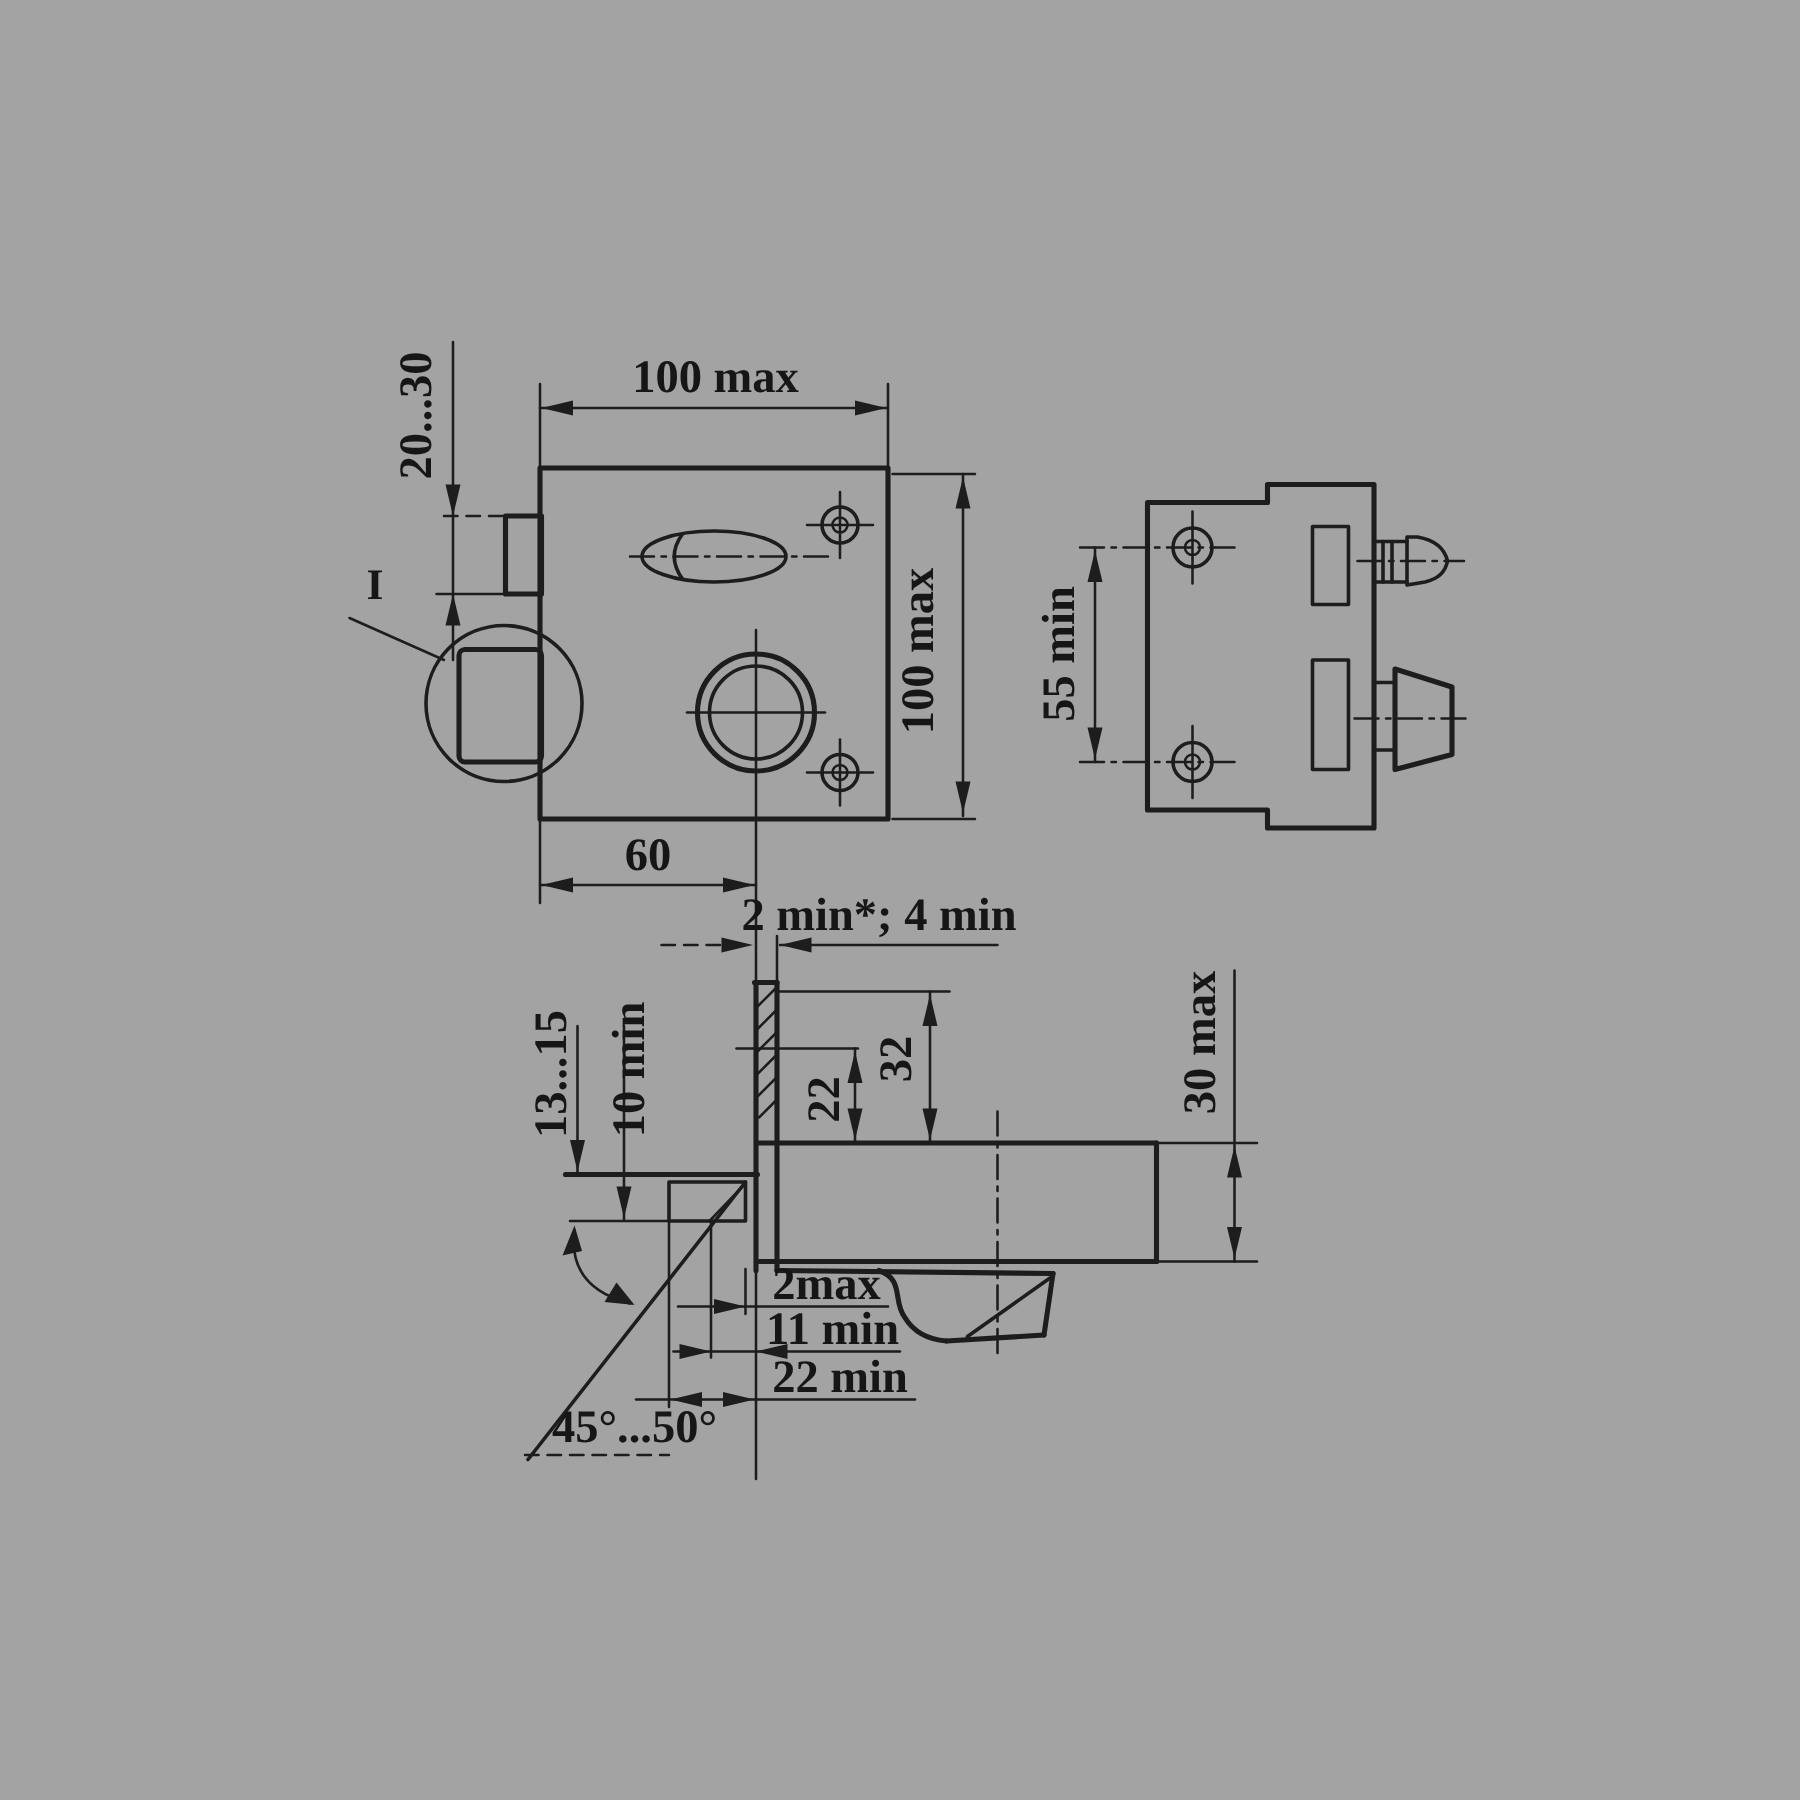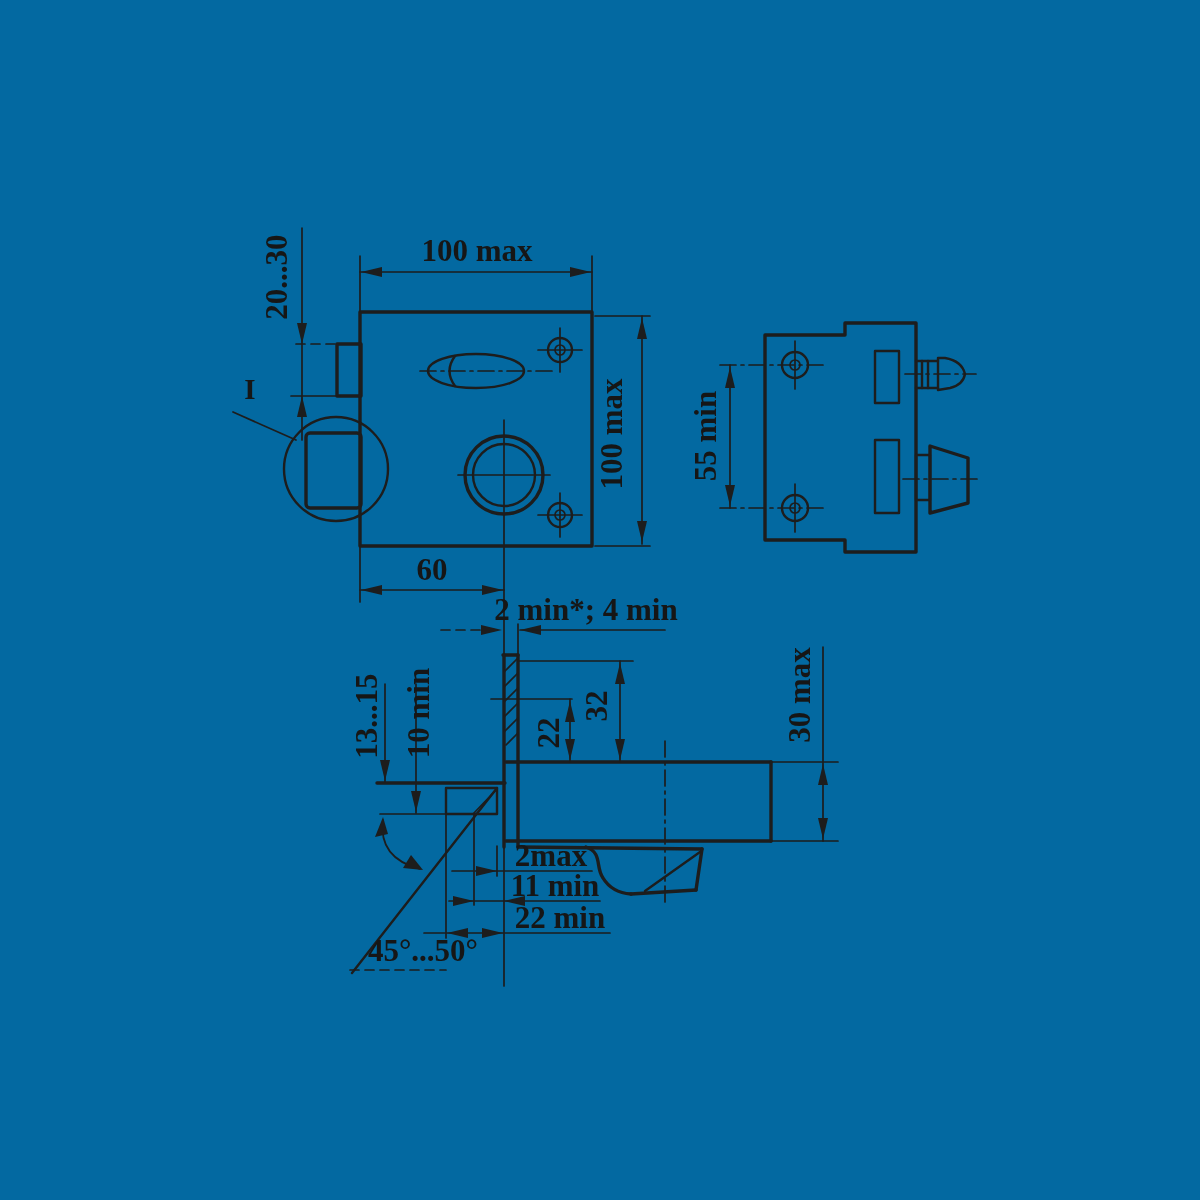--- a/index.html
+++ b/index.html
@@ -1,16 +1,16 @@
 <!DOCTYPE html>
 <html><head>
 <meta charset="utf-8">
 <style>
   html,body{margin:0;padding:0;background:#ffffff;}
-  .stage{position:relative;width:1200px;height:1200px;background:#0369a1;overflow:hidden;}
+  .stage{position:relative;width:1200px;height:1200px;background:#a3a3a3;overflow:hidden;}
   svg{position:absolute;left:0;top:0;}
   .ln{stroke:#1d1d1d;fill:none;stroke-linecap:round;stroke-linejoin:round;}
   .w3{stroke-width:3.4;}
   .w2{stroke-width:2.4;}
   .w1{stroke-width:1.7;}
   .dd{stroke-dasharray:16 5 3 5;}
   .ds{stroke-dasharray:9 6;}
   .ah{fill:#1d1d1d;stroke:none;}
   text{font-family:"Liberation Serif","DejaVu Serif",serif;font-weight:bold;fill:#161616;}
   .t31{font-size:31px;}

